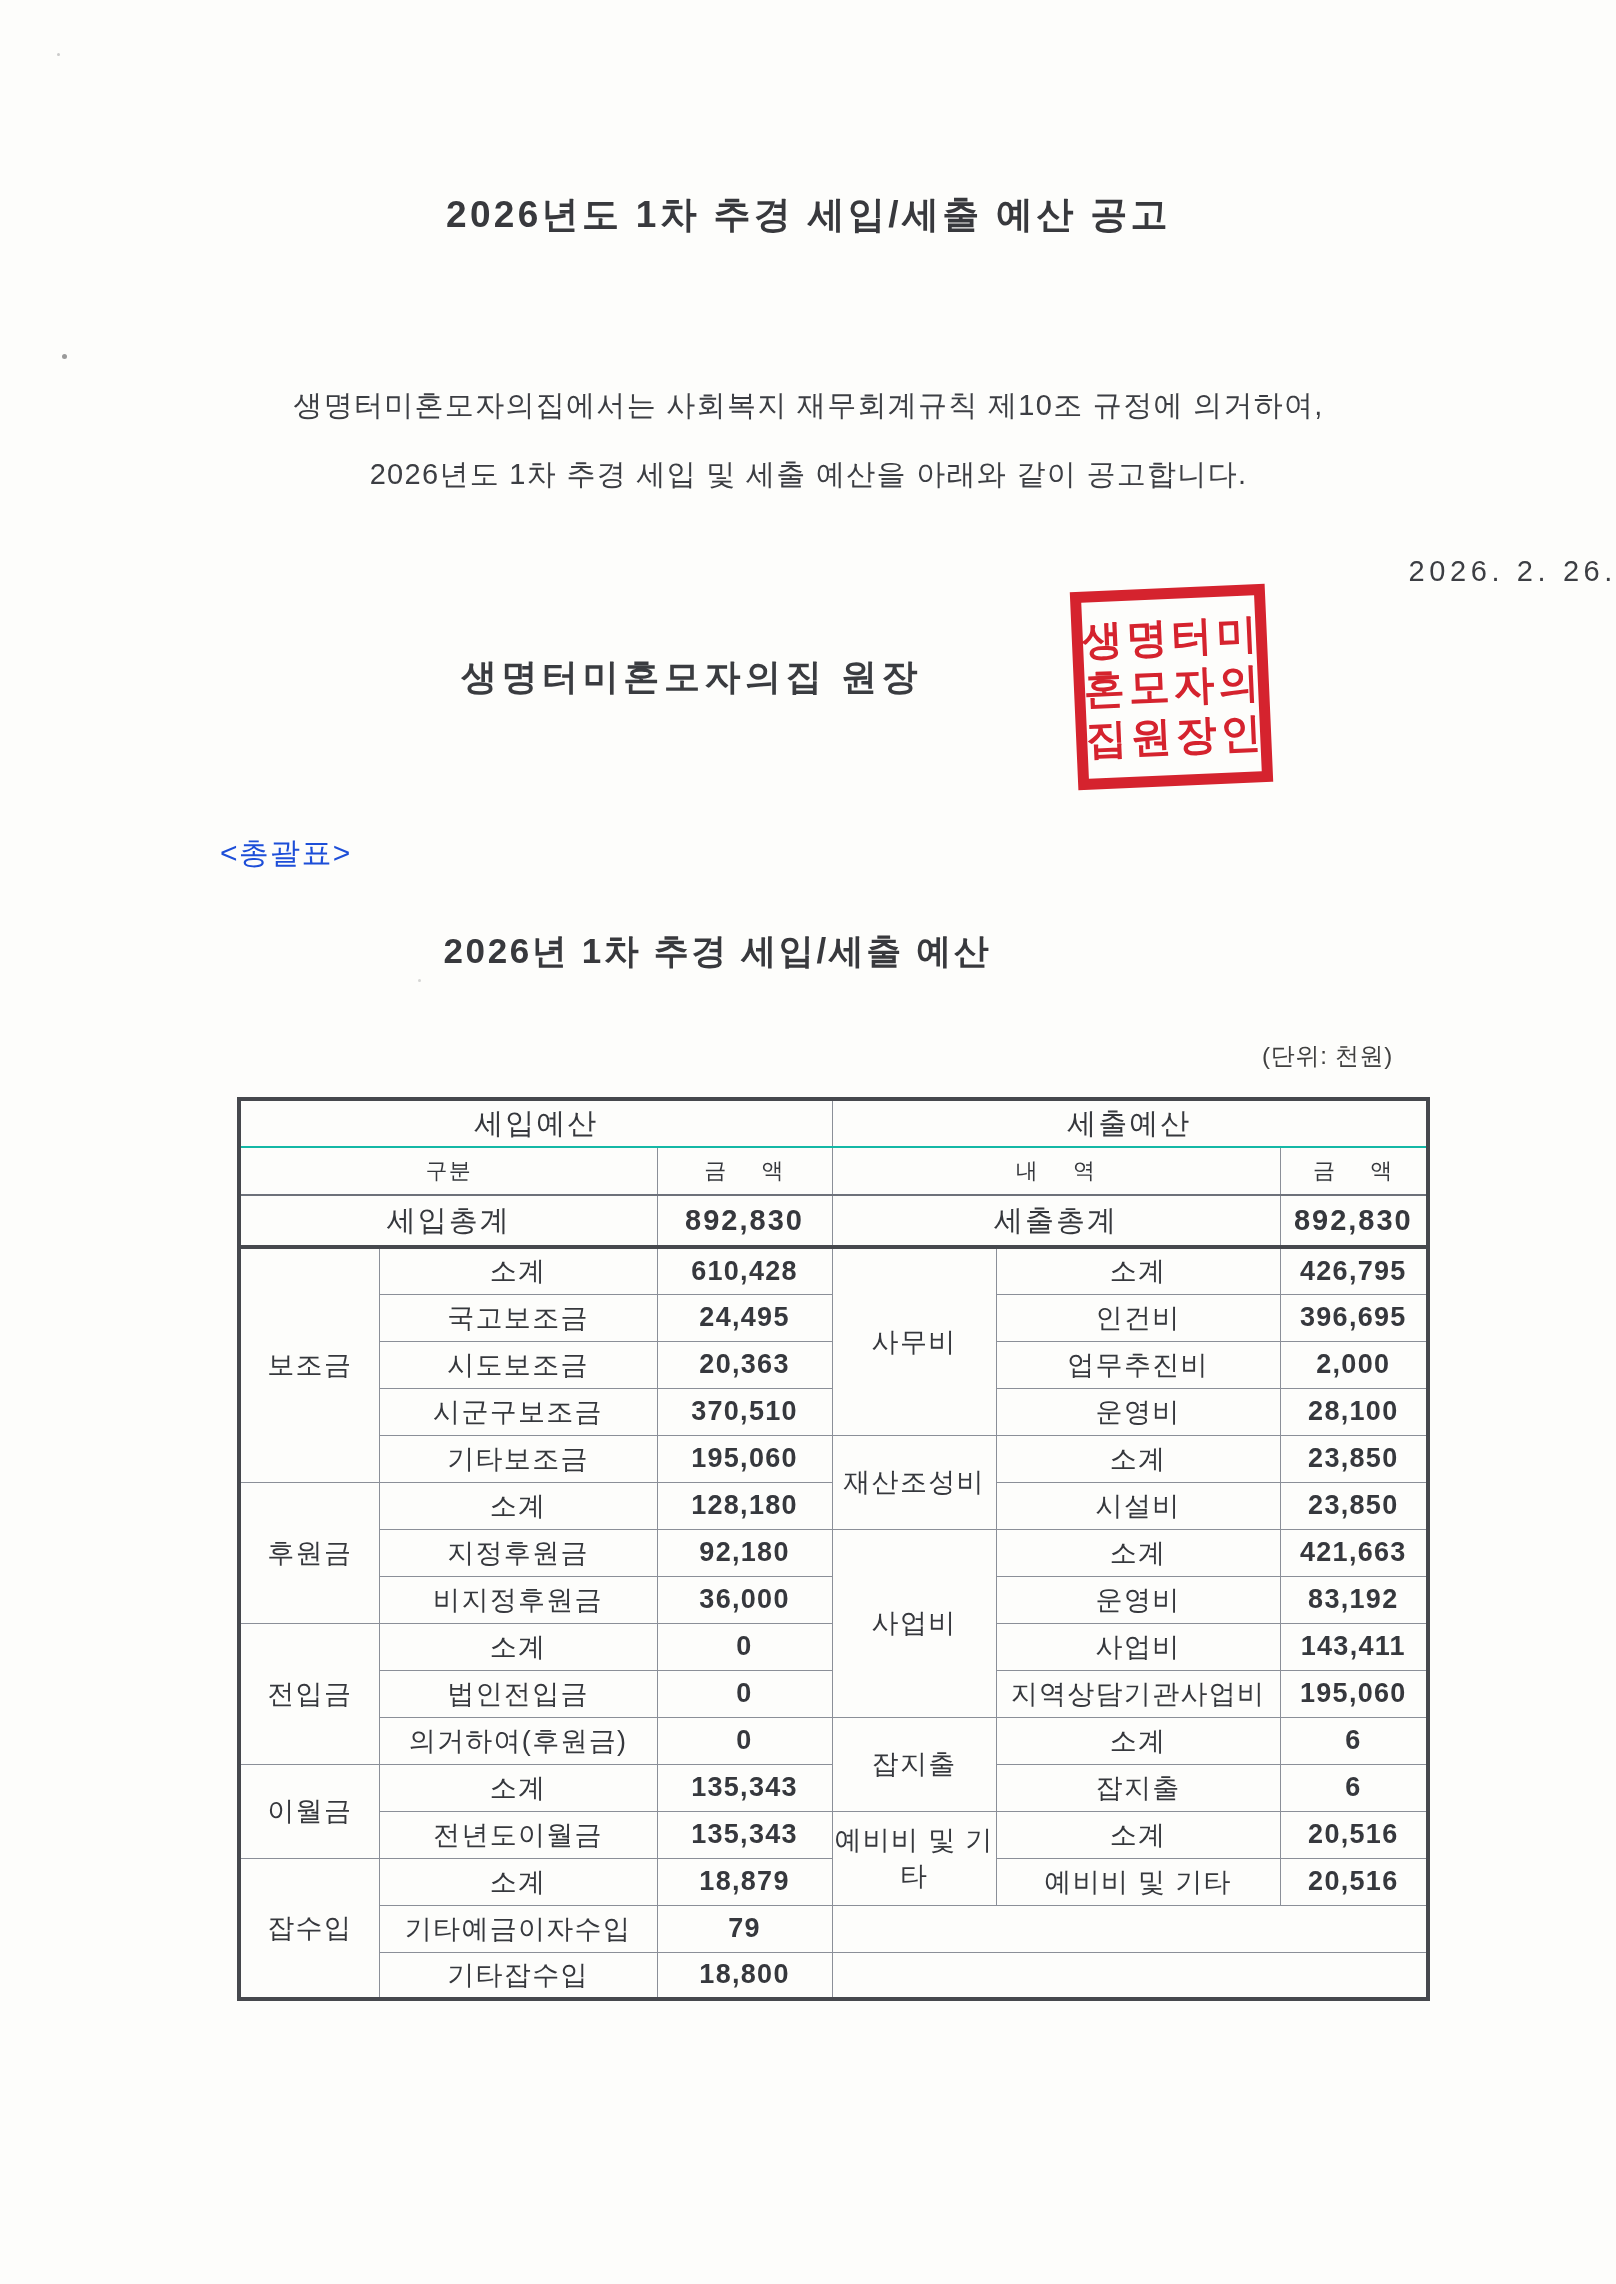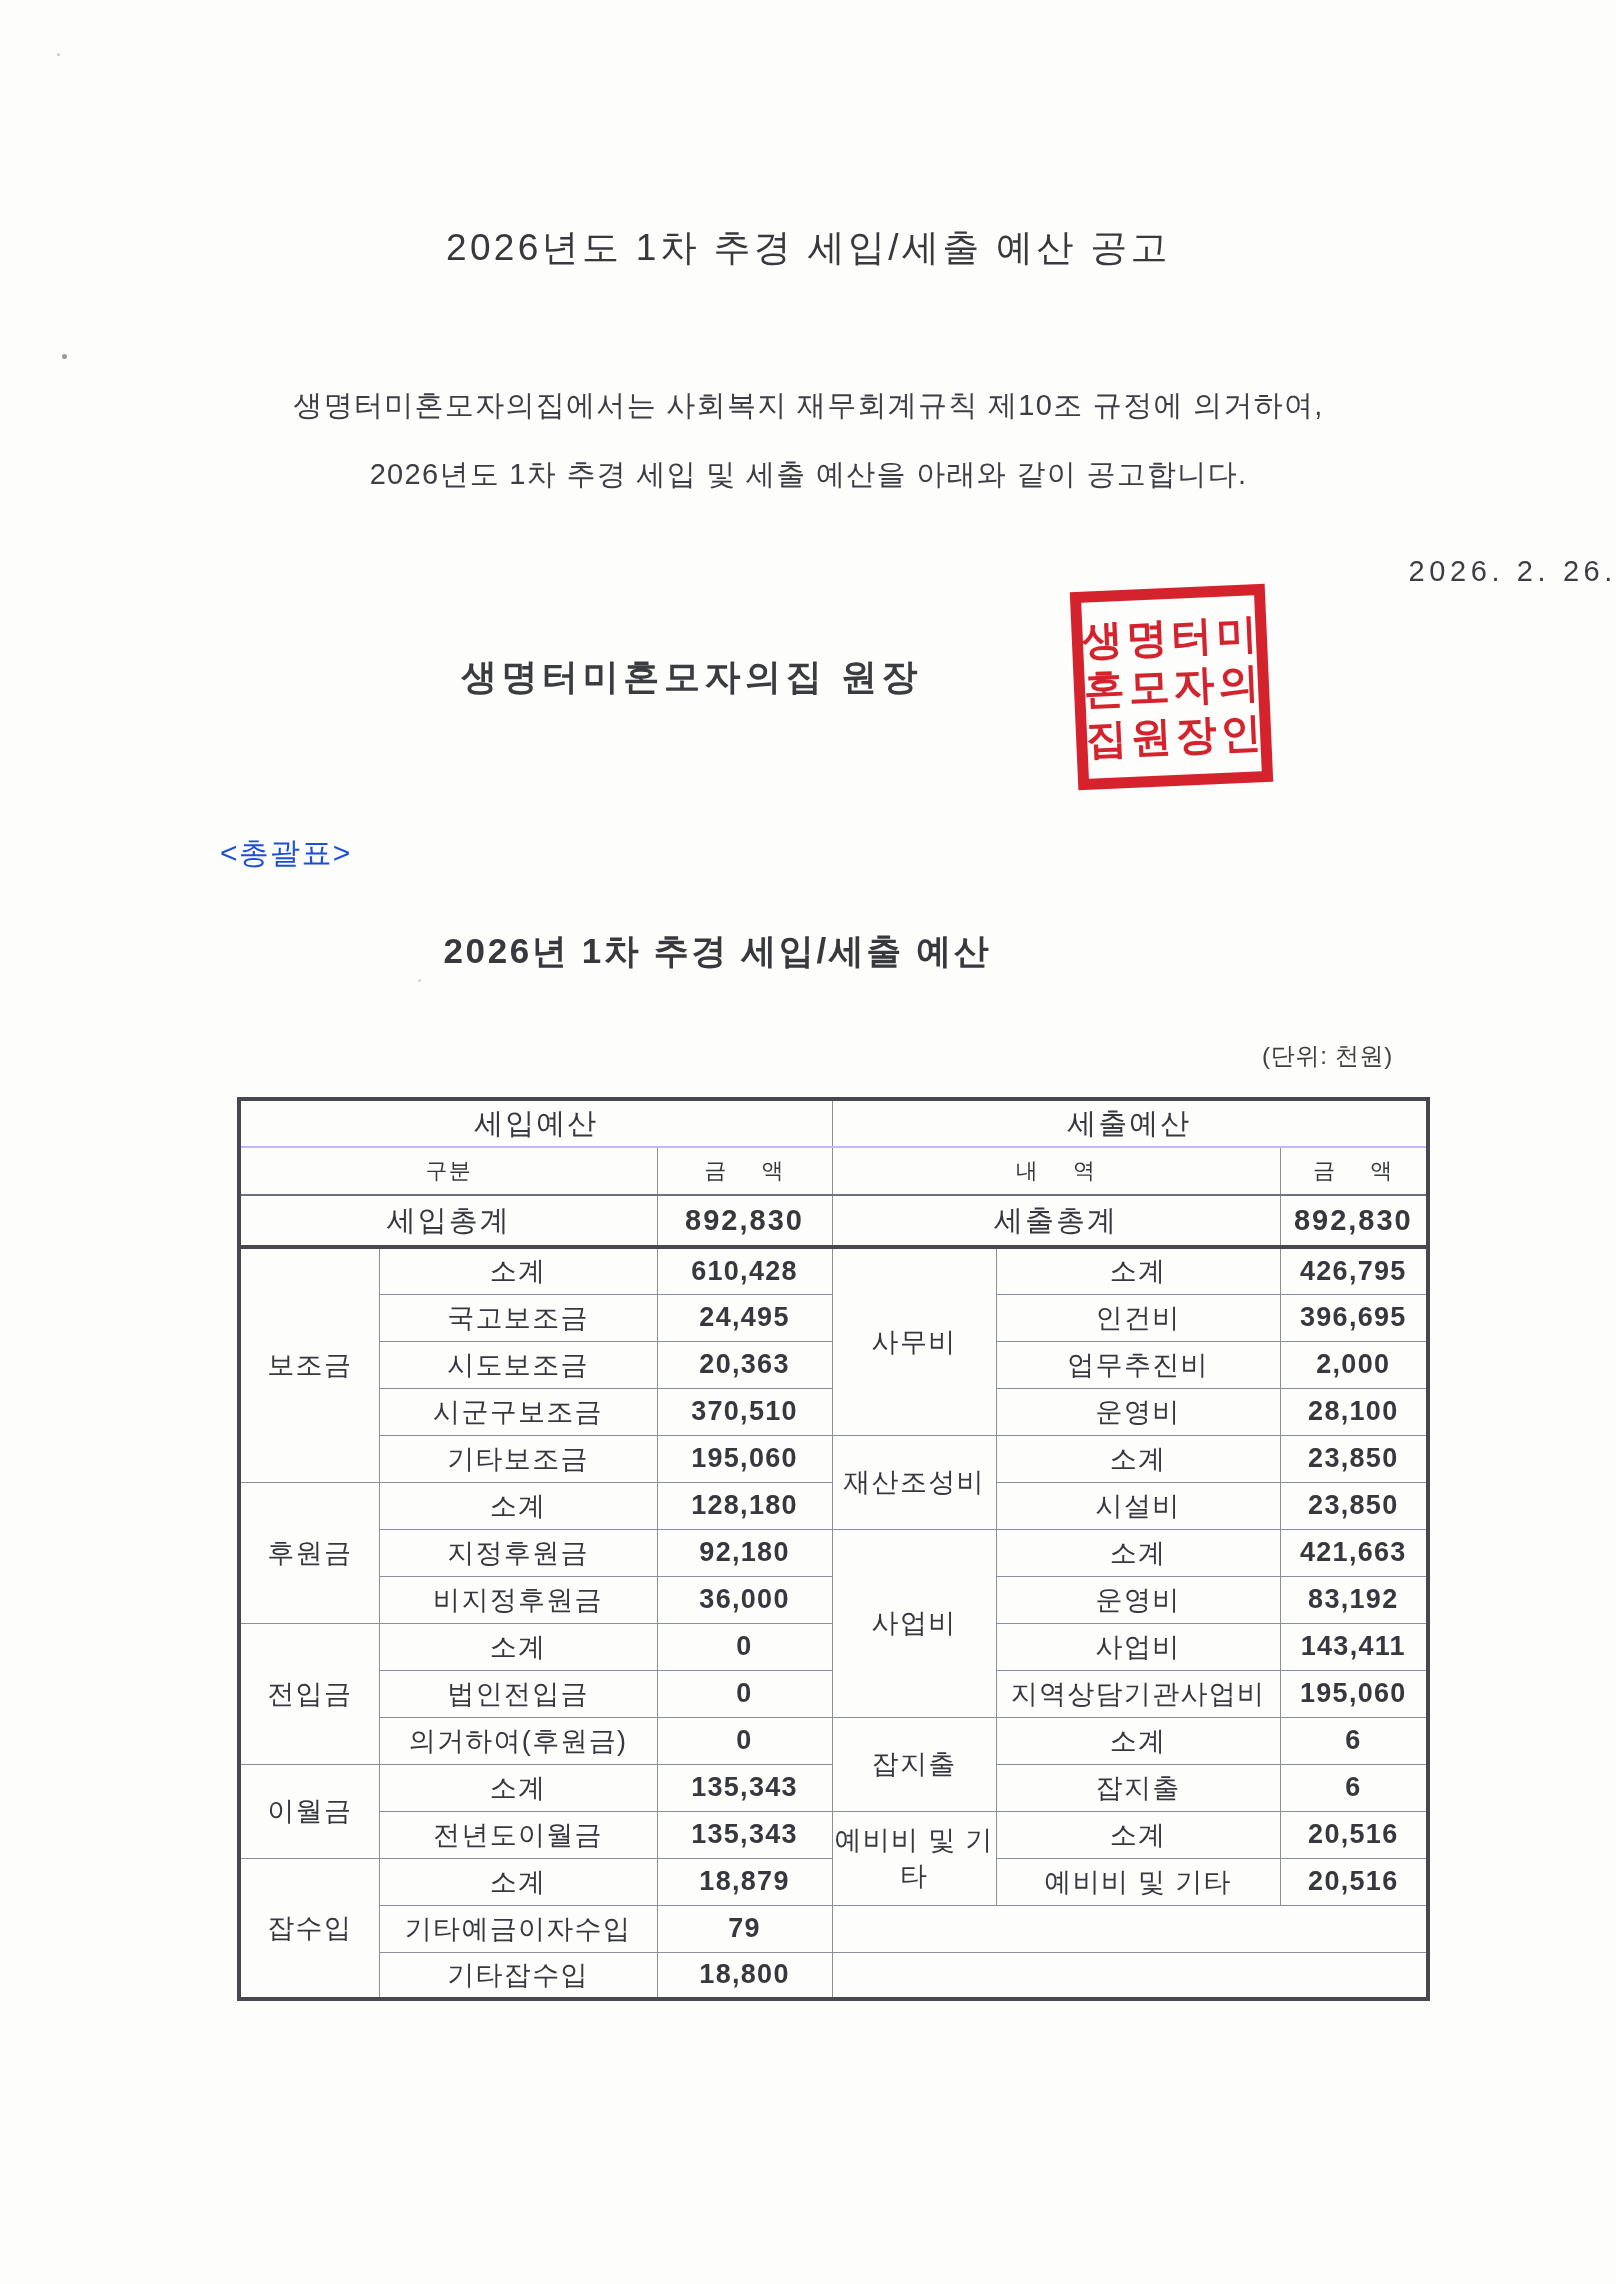--- a/index.html
+++ b/index.html
@@ -8,22 +8,22 @@
     width:1617px;height:2284px;
     margin:0 auto;
     background:#fdfdfb;
     font-family:"Liberation Sans","DejaVu Sans",sans-serif;
     color:#35373c;
     overflow:hidden;
   }
   
   .doc-title{
     position:absolute;top:190px;left:0;width:100%;
-    text-align:center;font-size:37px;font-weight:400;
-    letter-spacing:3.3px;color:#38393d;margin-top:33px;
+    text-align:center;font-size:37px;font-weight:700;
+    letter-spacing:3.3px;color:#38393d;
   }
   .par-line{
     position:absolute;left:0;width:100%;
     text-align:center;font-size:29px;color:#3c3e43;letter-spacing:1.3px;
   }
   .par-line1{top:386px;}
   .par-line2{top:455px;}
   .date-line{
     position:absolute;top:555px;left:0;width:100%;
     text-align:right;font-size:29px;letter-spacing:4.6px;color:#3c3e43;
@@ -68,21 +68,21 @@
     border:4.6px solid #46484d;
   }
   table.budget td{
     border:1.3px solid #8b8f98;
     font-size:27px;color:#36383d;
     text-align:center;vertical-align:middle;
     padding:0;letter-spacing:1.3px;
     overflow:hidden;
   }
   tr.h1{height:48px;}
-  tr.h1 td{font-size:29px;border-bottom:2px solid #c4b5fd;letter-spacing:2px;}
+  tr.h1 td{font-size:29px;border-bottom:2px solid #14b8a6;letter-spacing:2px;}
   tr.h2{height:48px;}
   tr.h2 td{font-size:22px;border-bottom:2px solid #6d717a;}
   tr.tot{height:52px;}
   tr.tot td{font-size:29px;border-bottom:4.6px solid #46484d;letter-spacing:2px;}
   tr.body-row{height:47px;}
   td.amt{text-align:right;padding-right:17px;letter-spacing:0.7px;font-weight:bold;}
   td.sp{word-spacing:27px;font-family:Liberation Serif, serif;}
   td.grp{letter-spacing:2px;}
   td.mid{border-left:3.9px solid #46484d;}
   td.blank{border-top:1.3px solid #8b8f98;}

